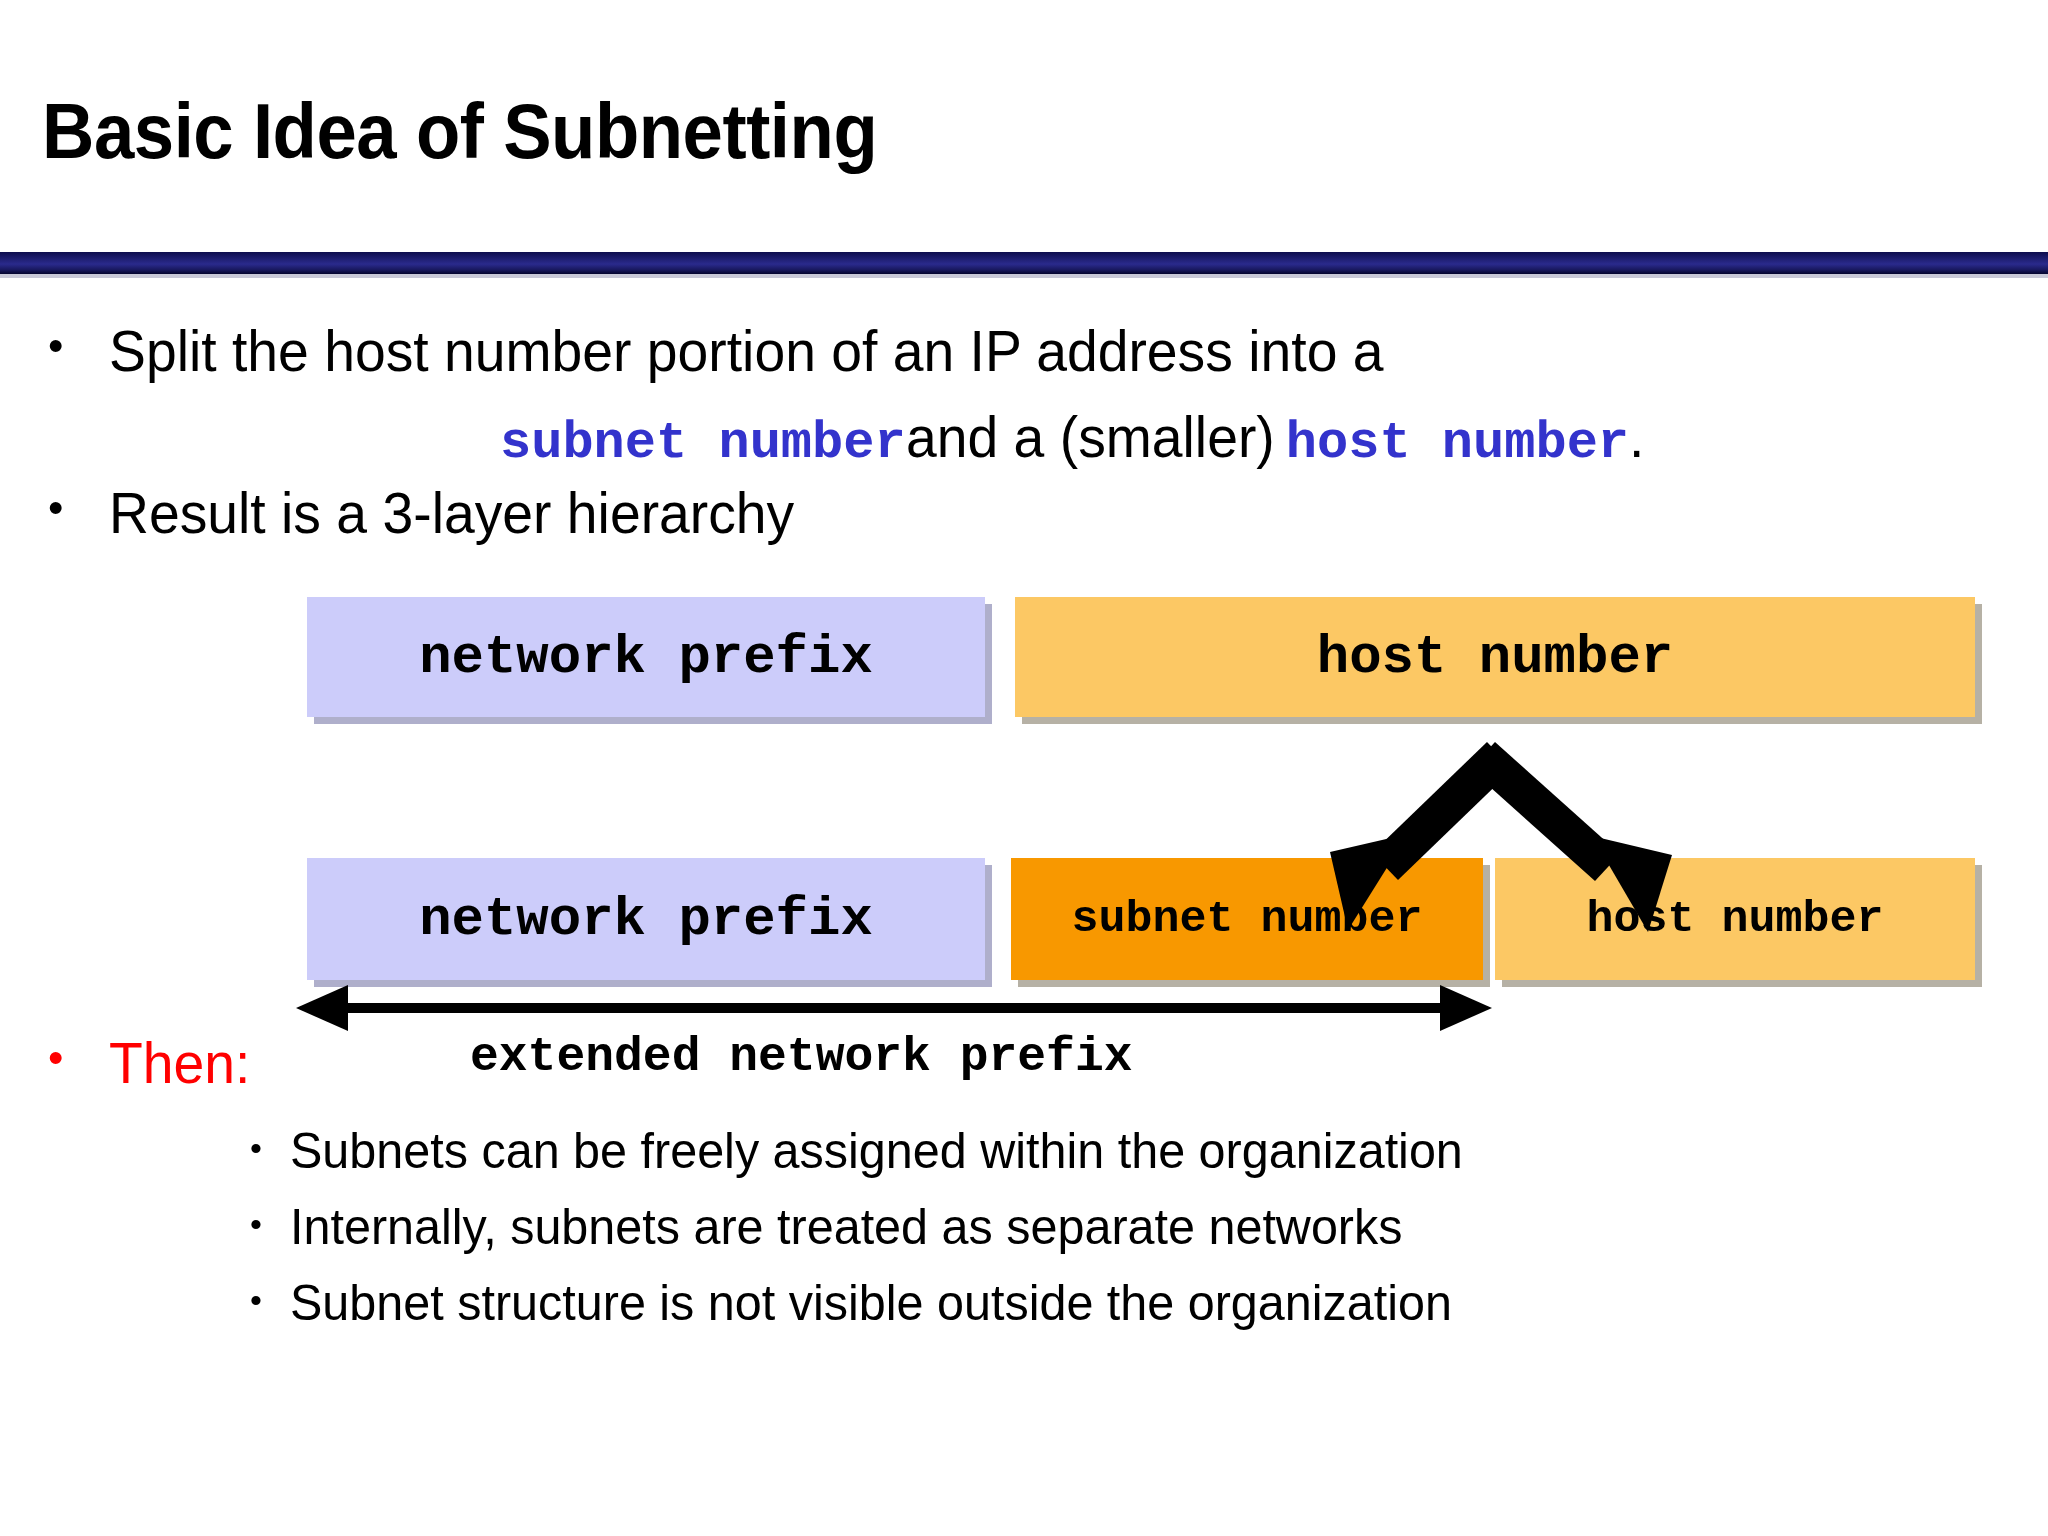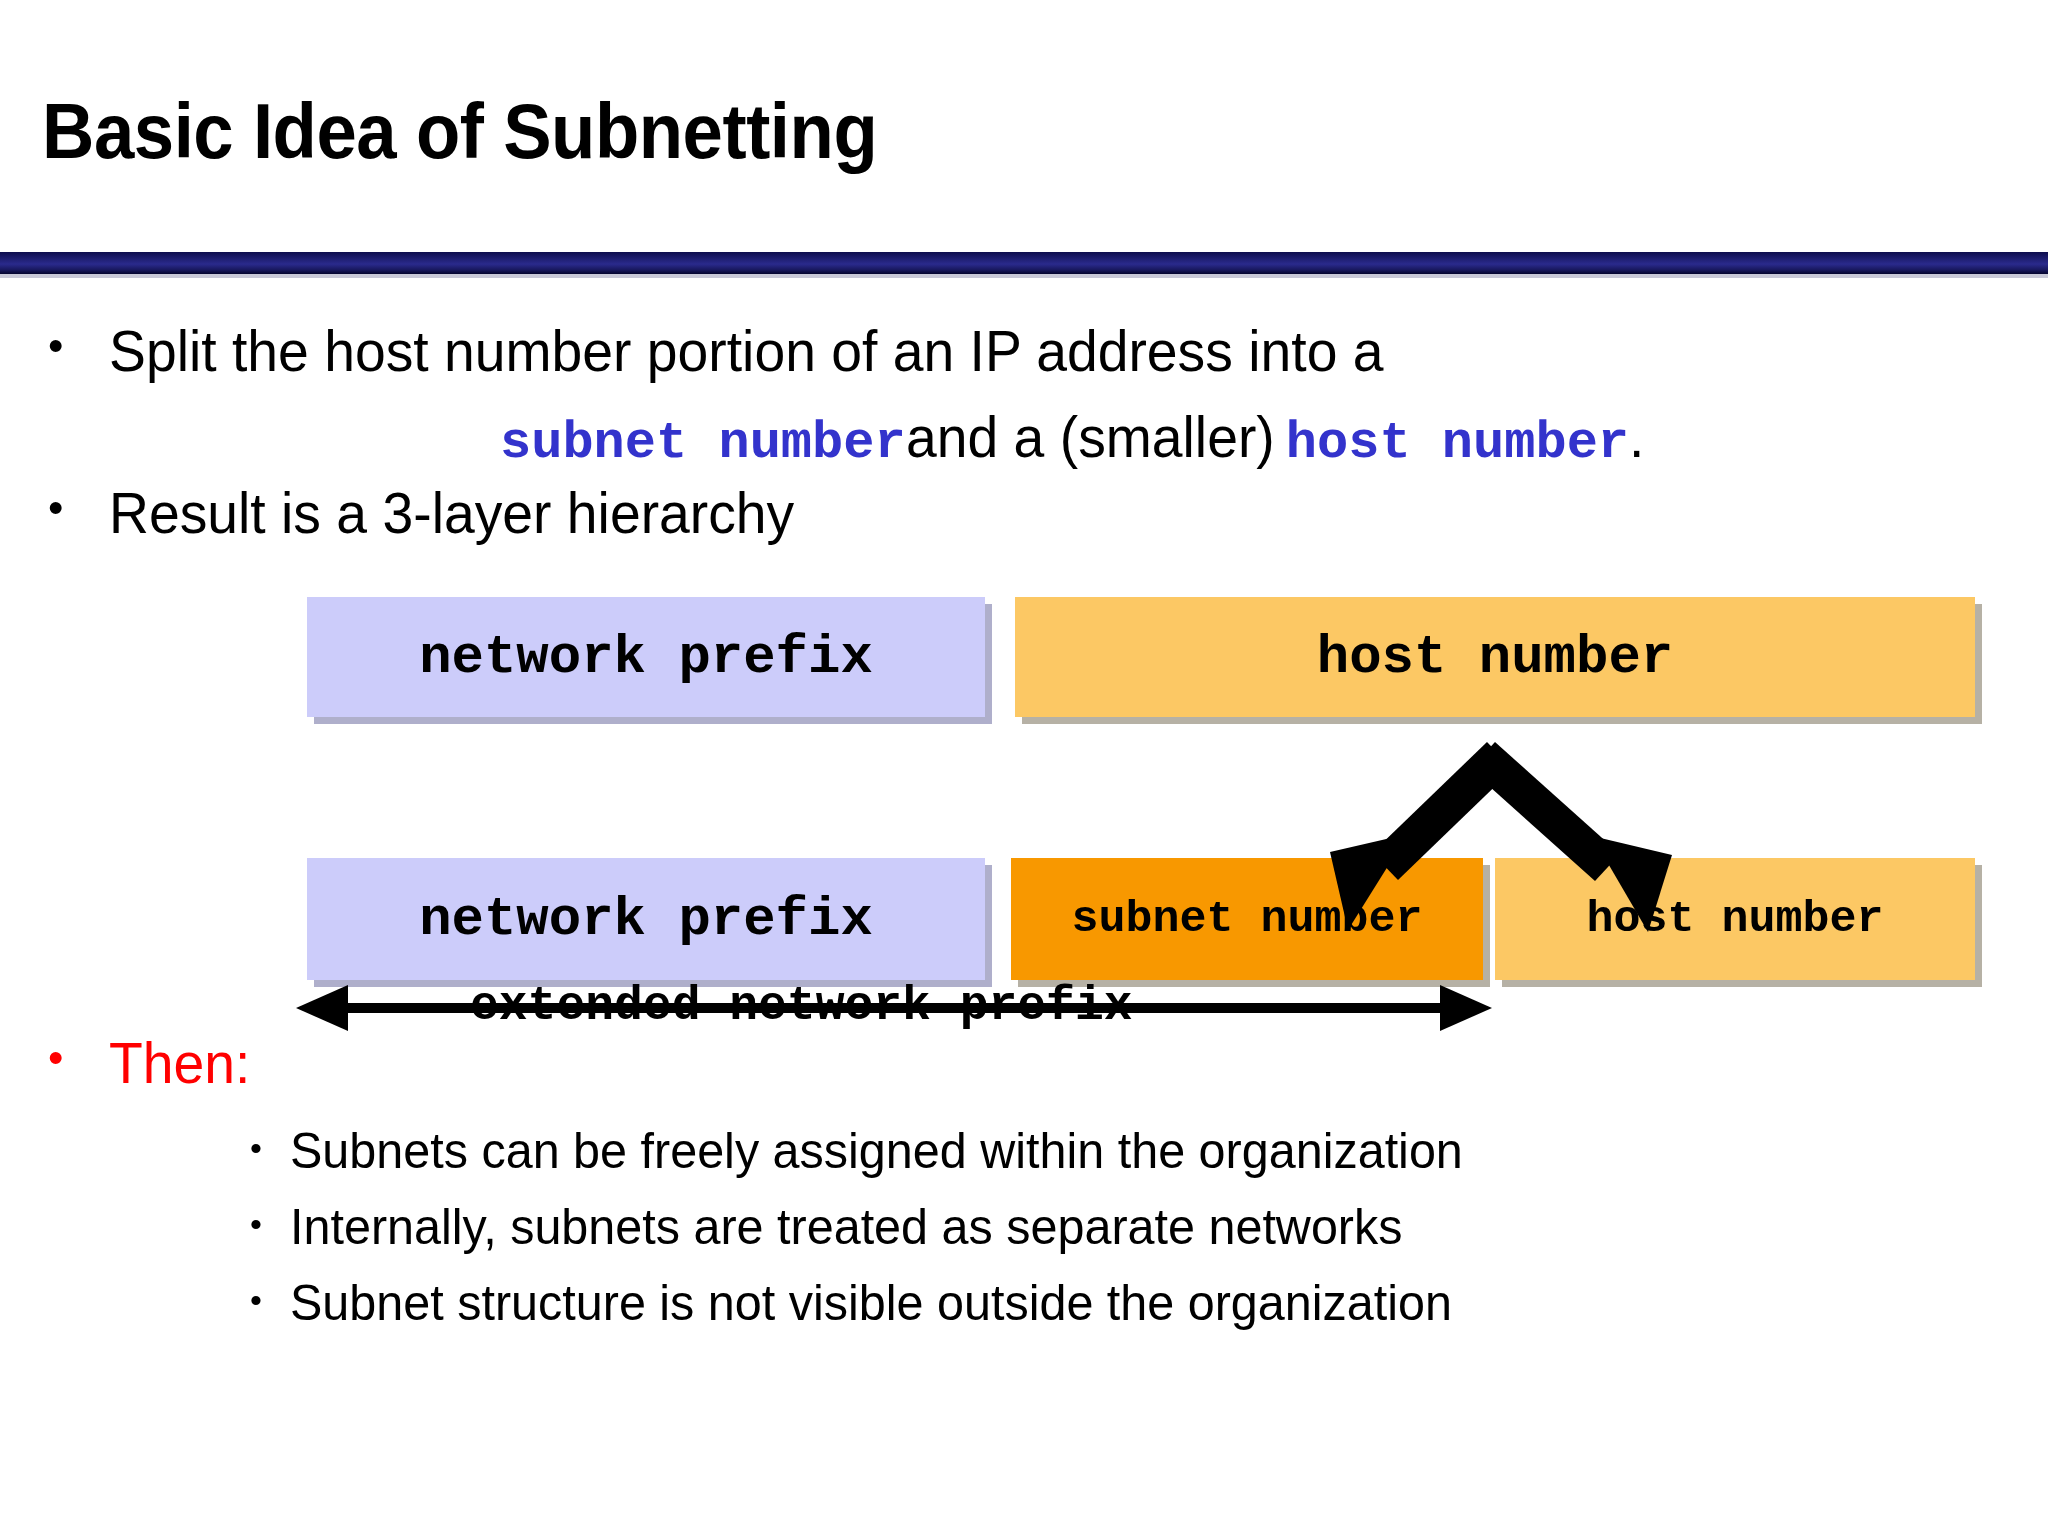--- a/index.html
+++ b/index.html
@@ -174,21 +174,21 @@
   #arrow-svg {
     position: absolute;
     left: 0; top: 0;
     width: 2048px; height: 1536px;
     pointer-events: none;
   }
 
   #ext-prefix-label {
     position: absolute;
     left: 470px;
-    top: 979px;
+    top: 1030px;
     font-family: "Liberation Mono", "DejaVu Sans Mono", monospace;
     font-weight: bold;
     font-size: 48px;
     color: #000000;
     white-space: nowrap;
   }
 </style>
 </head>
 <body>
 

